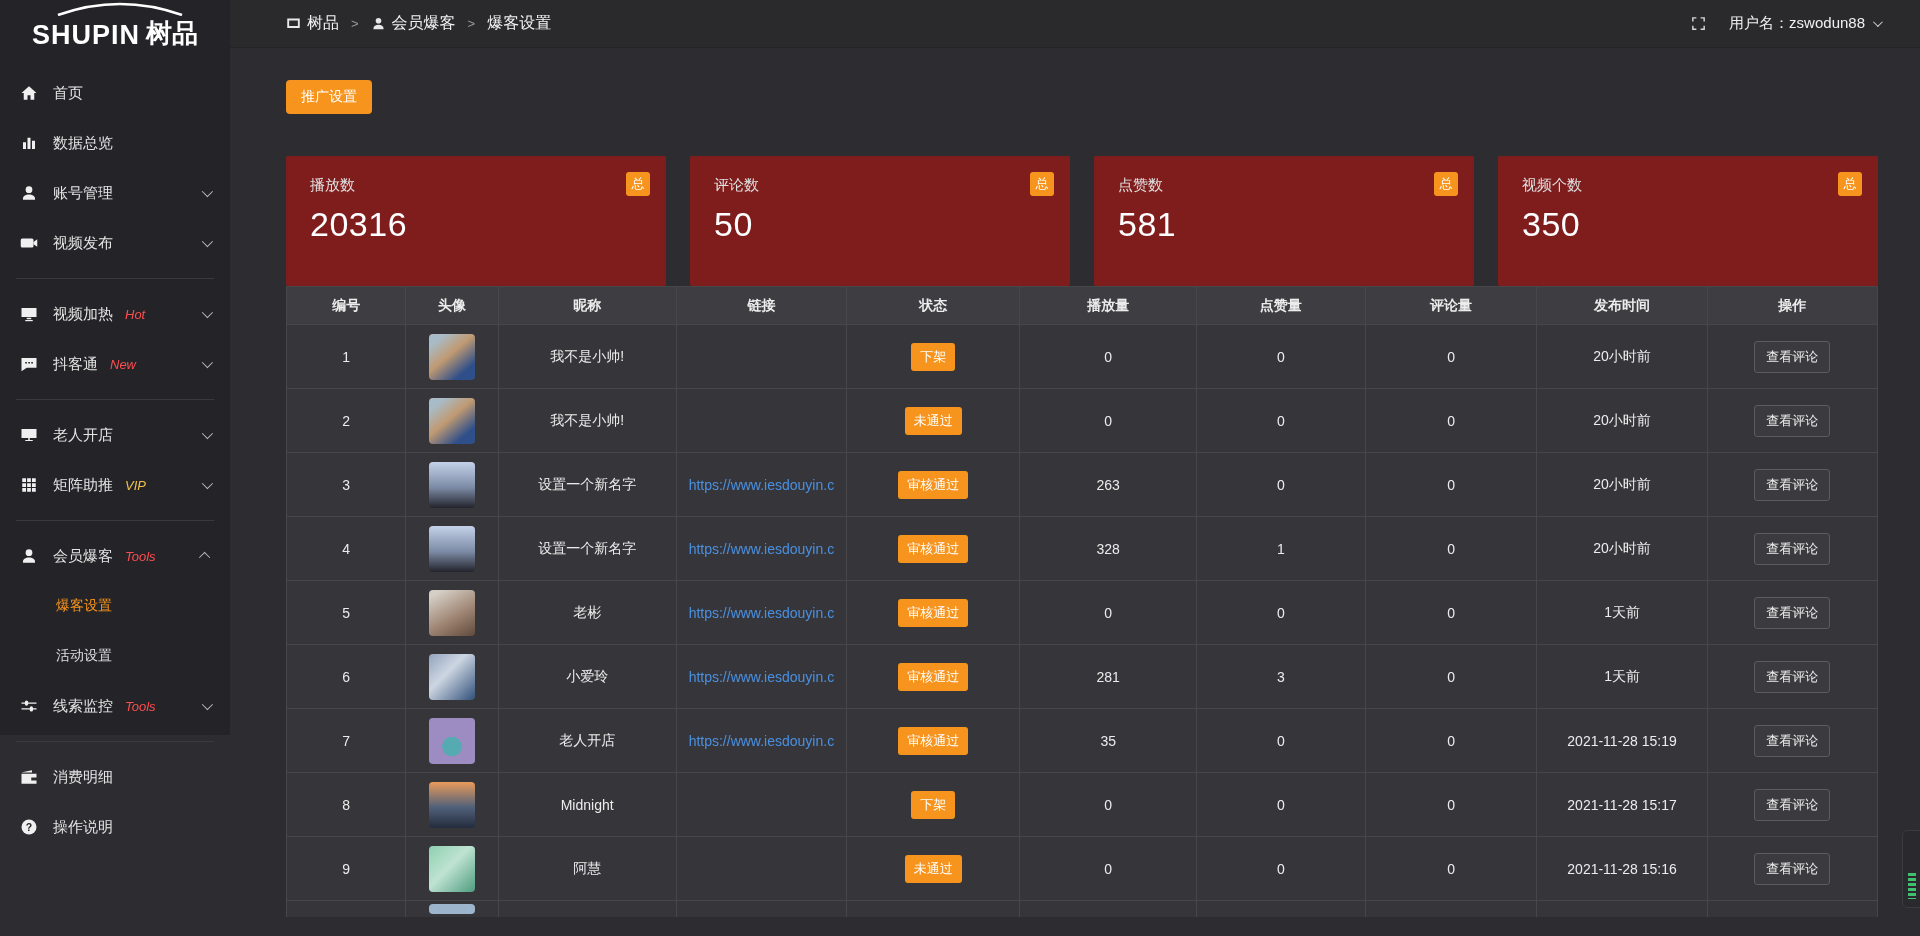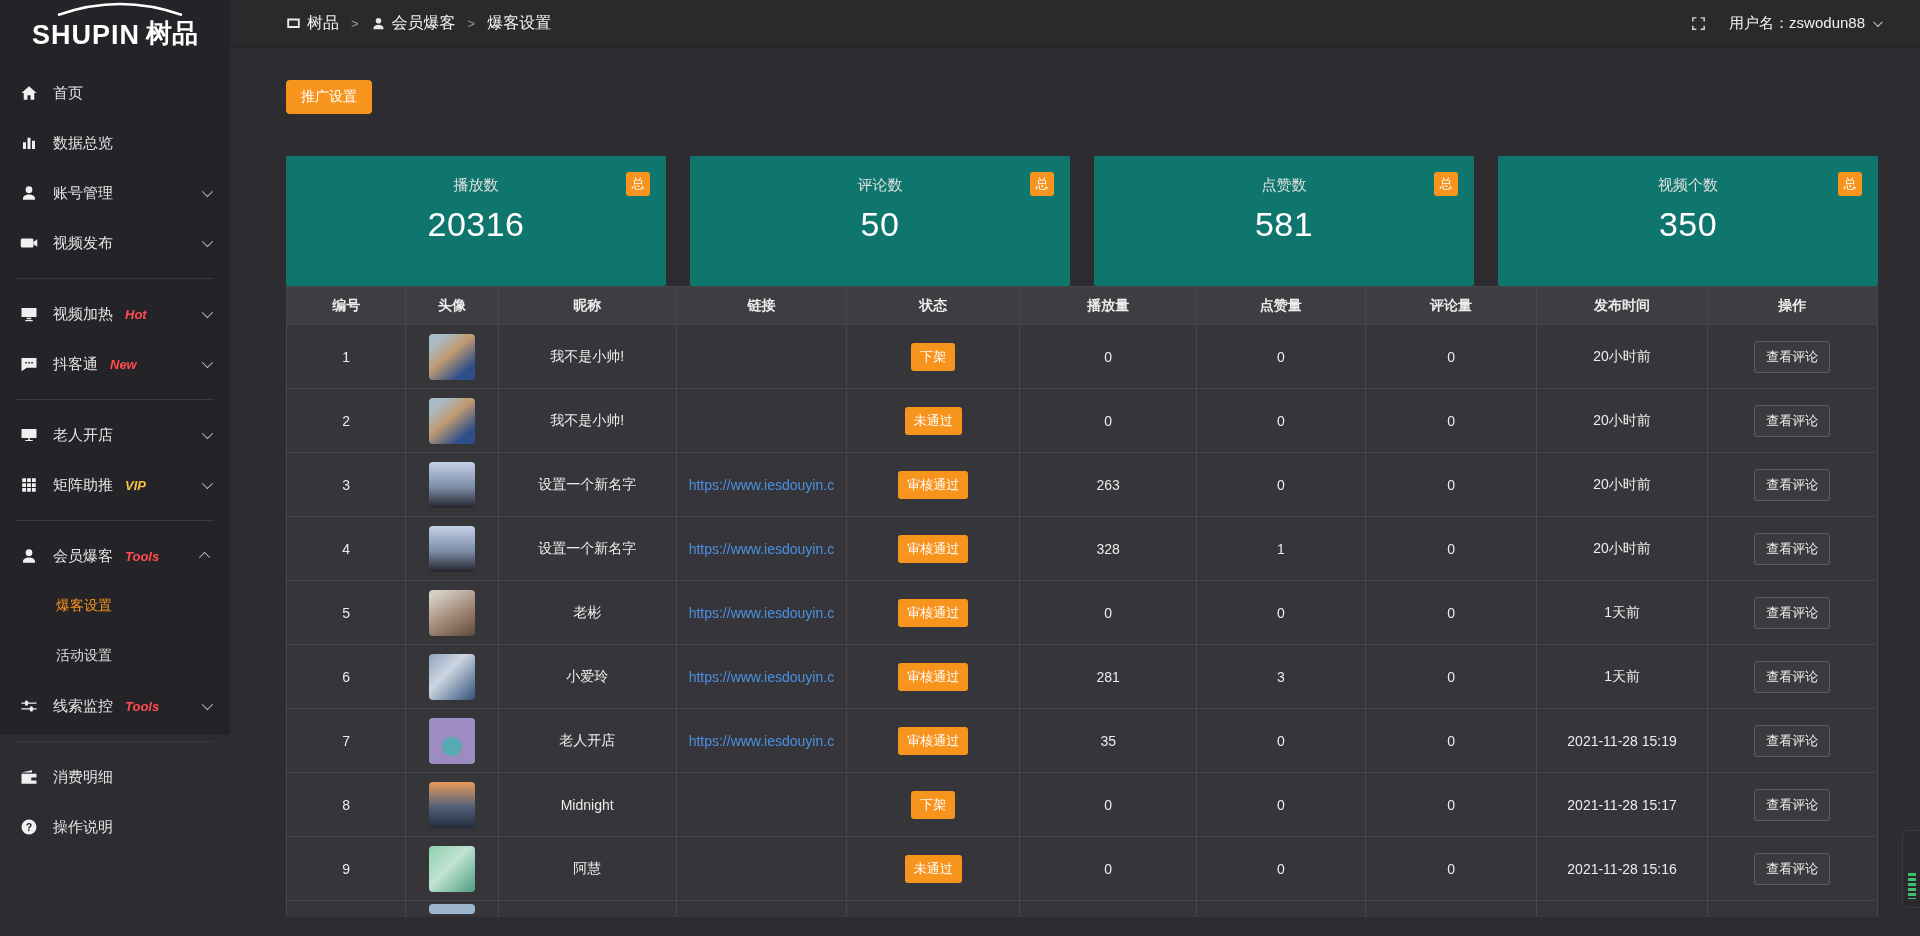--- a/index.html
+++ b/index.html
@@ -14,21 +14,21 @@
   .logo-inner { position:relative; display:flex; align-items:flex-end; gap:6px; padding-top:10px; }
   .logo-arc { position:absolute; top:-4px; left:8px; }
   .logo-en { font-size:27px; font-weight:bold; letter-spacing:1px; color:#fff; }
   .logo-cn { font-size:26px; font-weight:bold; color:#fff; }
   .menu { padding-top:12px; }
   .menu-item { height:50px; display:flex; align-items:center; padding:0 20px;
     cursor:pointer; color:#e3e3e3; }
   .mi-icon { width:18px; height:18px; margin-right:15px; display:inline-flex; color:#f0f0f0; }
   .mi-icon svg { width:18px; height:18px; }
   .mi-label { font-size:15px; }
-  .mi-tag { font-size:13px; font-weight:bold; font-style:italic; margin-left:12px; }
+  .mi-tag { font-size:13px; font-weight:normal; font-style:italic; margin-left:12px; }
   .mi-chevron { margin-left:auto; width:8px; height:8px;
     border-right:1.5px solid #b9b9bd; border-bottom:1.5px solid #b9b9bd; }
   .mi-chevron.down { transform:rotate(45deg) translateY(-2px); }
   .mi-chevron.up   { transform:rotate(-135deg) translateY(-2px); }
   .submenu-item { height:50px; display:flex; align-items:center; padding-left:56px;
     font-size:14px; color:#dcdcdc; cursor:pointer; }
   .submenu-item.active { color:#f7941d; }
   .menu-divider { height:1px; background:#39393e; margin:10px 16px; }
 
   
@@ -48,22 +48,22 @@
     border-bottom:1.5px solid #cfcfcf; transform:rotate(45deg) translateY(-2px); }
 
   
   .main { position:absolute; left:230px; right:0; top:48px; bottom:0;
     padding:32px 42px 0 56px; background:#2d2d31; overflow:hidden; }
   .promo-btn { display:inline-block; background:#f7941d; color:#fff; border:none;
     font-size:14px; padding:8px 15px; border-radius:4px; cursor:pointer;
     font-family:inherit; }
 
   .cards { display:flex; gap:24px; margin-top:42px; }
-  .card { flex:1; height:130px; background:#0f766e; border-radius:2px;
-    padding:20px 24px; position:relative;text-align:center; }
+  .card { flex:1; height:130px; background:#7f1d1d; border-radius:2px;
+    padding:20px 24px; position:relative; }
   .card-label { font-size:15px; color:#e0e0e0; }
   .card-badge { position:absolute; top:16px; right:16px; width:24px; height:24px;
     background:#f7941d; color:#fff; font-size:13px; border-radius:3px;
     display:flex; align-items:center; justify-content:center; }
   .card-value { font-size:34px; color:#fff; margin-top:10px; letter-spacing:0.5px; }
 
   
   table { width:100%; border-collapse:collapse; 
     background:#36363a; table-layout:fixed; }
   thead th { height:38px; background:#3e3e42; font-size:14px; font-weight:bold;

